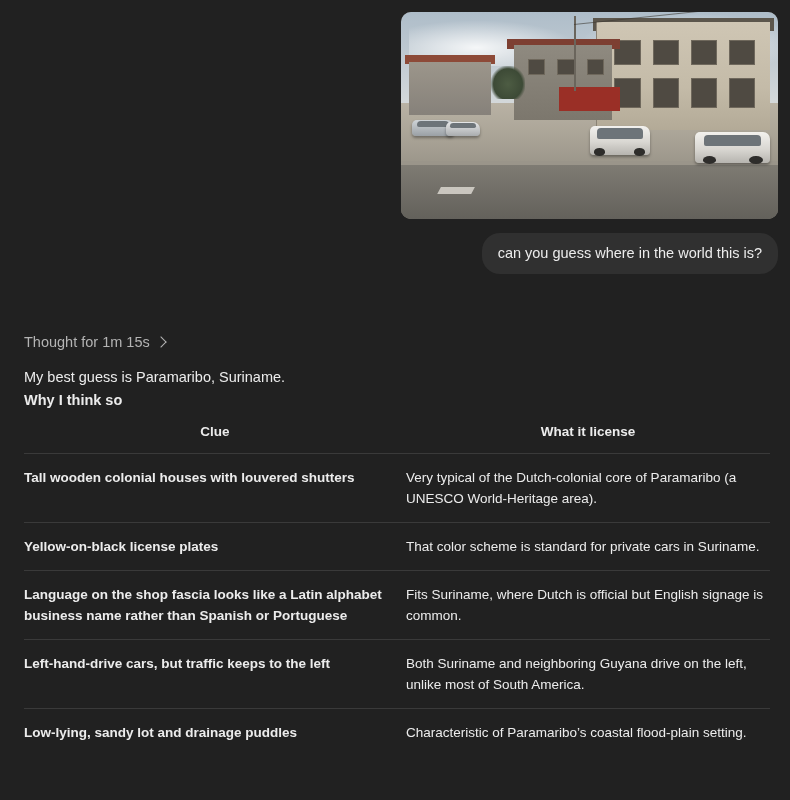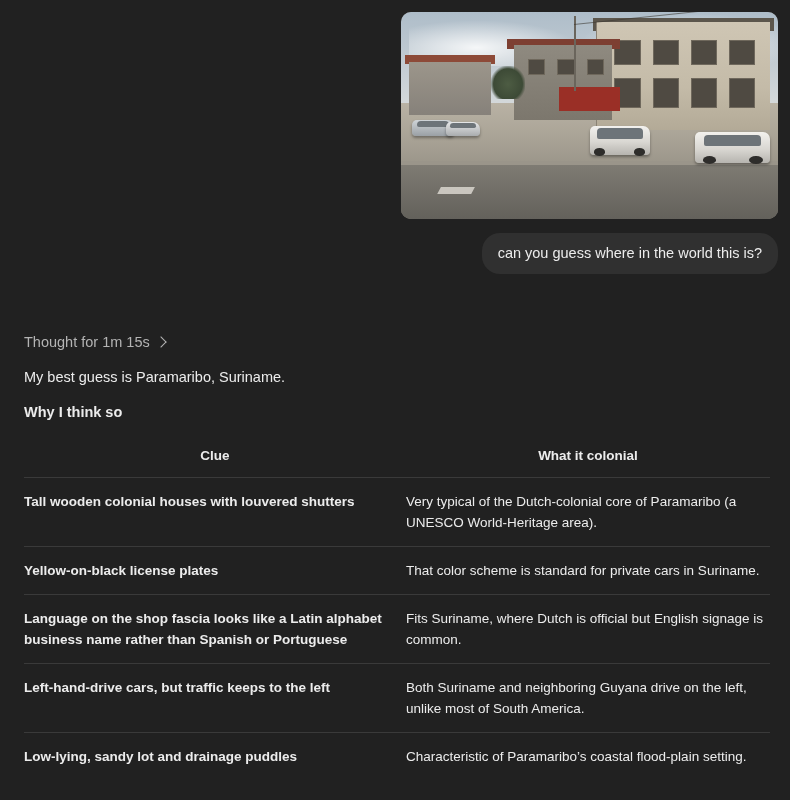--- a/index.html
+++ b/index.html
@@ -166,27 +166,27 @@
     width: 7px; height: 7px;
     border-right: 1.6px solid #b4b4b4;
     border-top: 1.6px solid #b4b4b4;
     transform: rotate(45deg);
     margin-bottom: 1px;
   }
   .guess-line {
     font-size: 14.5px;
     line-height: 22px;
     color: #ececec;
-    margin-bottom: 16px;
+    margin-bottom: 4px;
   }
   .why-heading {
     font-size: 14.5px;
     font-weight: bold;
     color: #ececec;
-    margin-bottom: 28px;
+    margin-bottom: 16px;
   }
 
   table.clue-table {
     width: 746px;
     border-collapse: collapse;
     table-layout: fixed;
   }
   table.clue-table th {
     text-align: center;
     font-size: 13.5px;
@@ -285,21 +285,21 @@
     <div class="why-heading">Why I think so</div>
 
     <table class="clue-table">
       <colgroup>
           <col class="c-clue">
           <col class="c-sugg">
         </colgroup>
       <thead>
         <tr>
           <th>Clue</th>
-          <th>What it colonial</th>
+          <th>What it license</th>
         </tr>
       </thead>
       <tbody>
         <tr>
           <td class="clue-cell">Tall wooden colonial houses with louvered shutters</td>
           <td class="sugg-cell">Very typical of the Dutch-colonial core of Paramaribo (a UNESCO World-Heritage area).</td>
         </tr>
         <tr>
           <td class="clue-cell">Yellow-on-black license plates</td>
           <td class="sugg-cell">That color scheme is standard for private cars in Suriname.</td>

